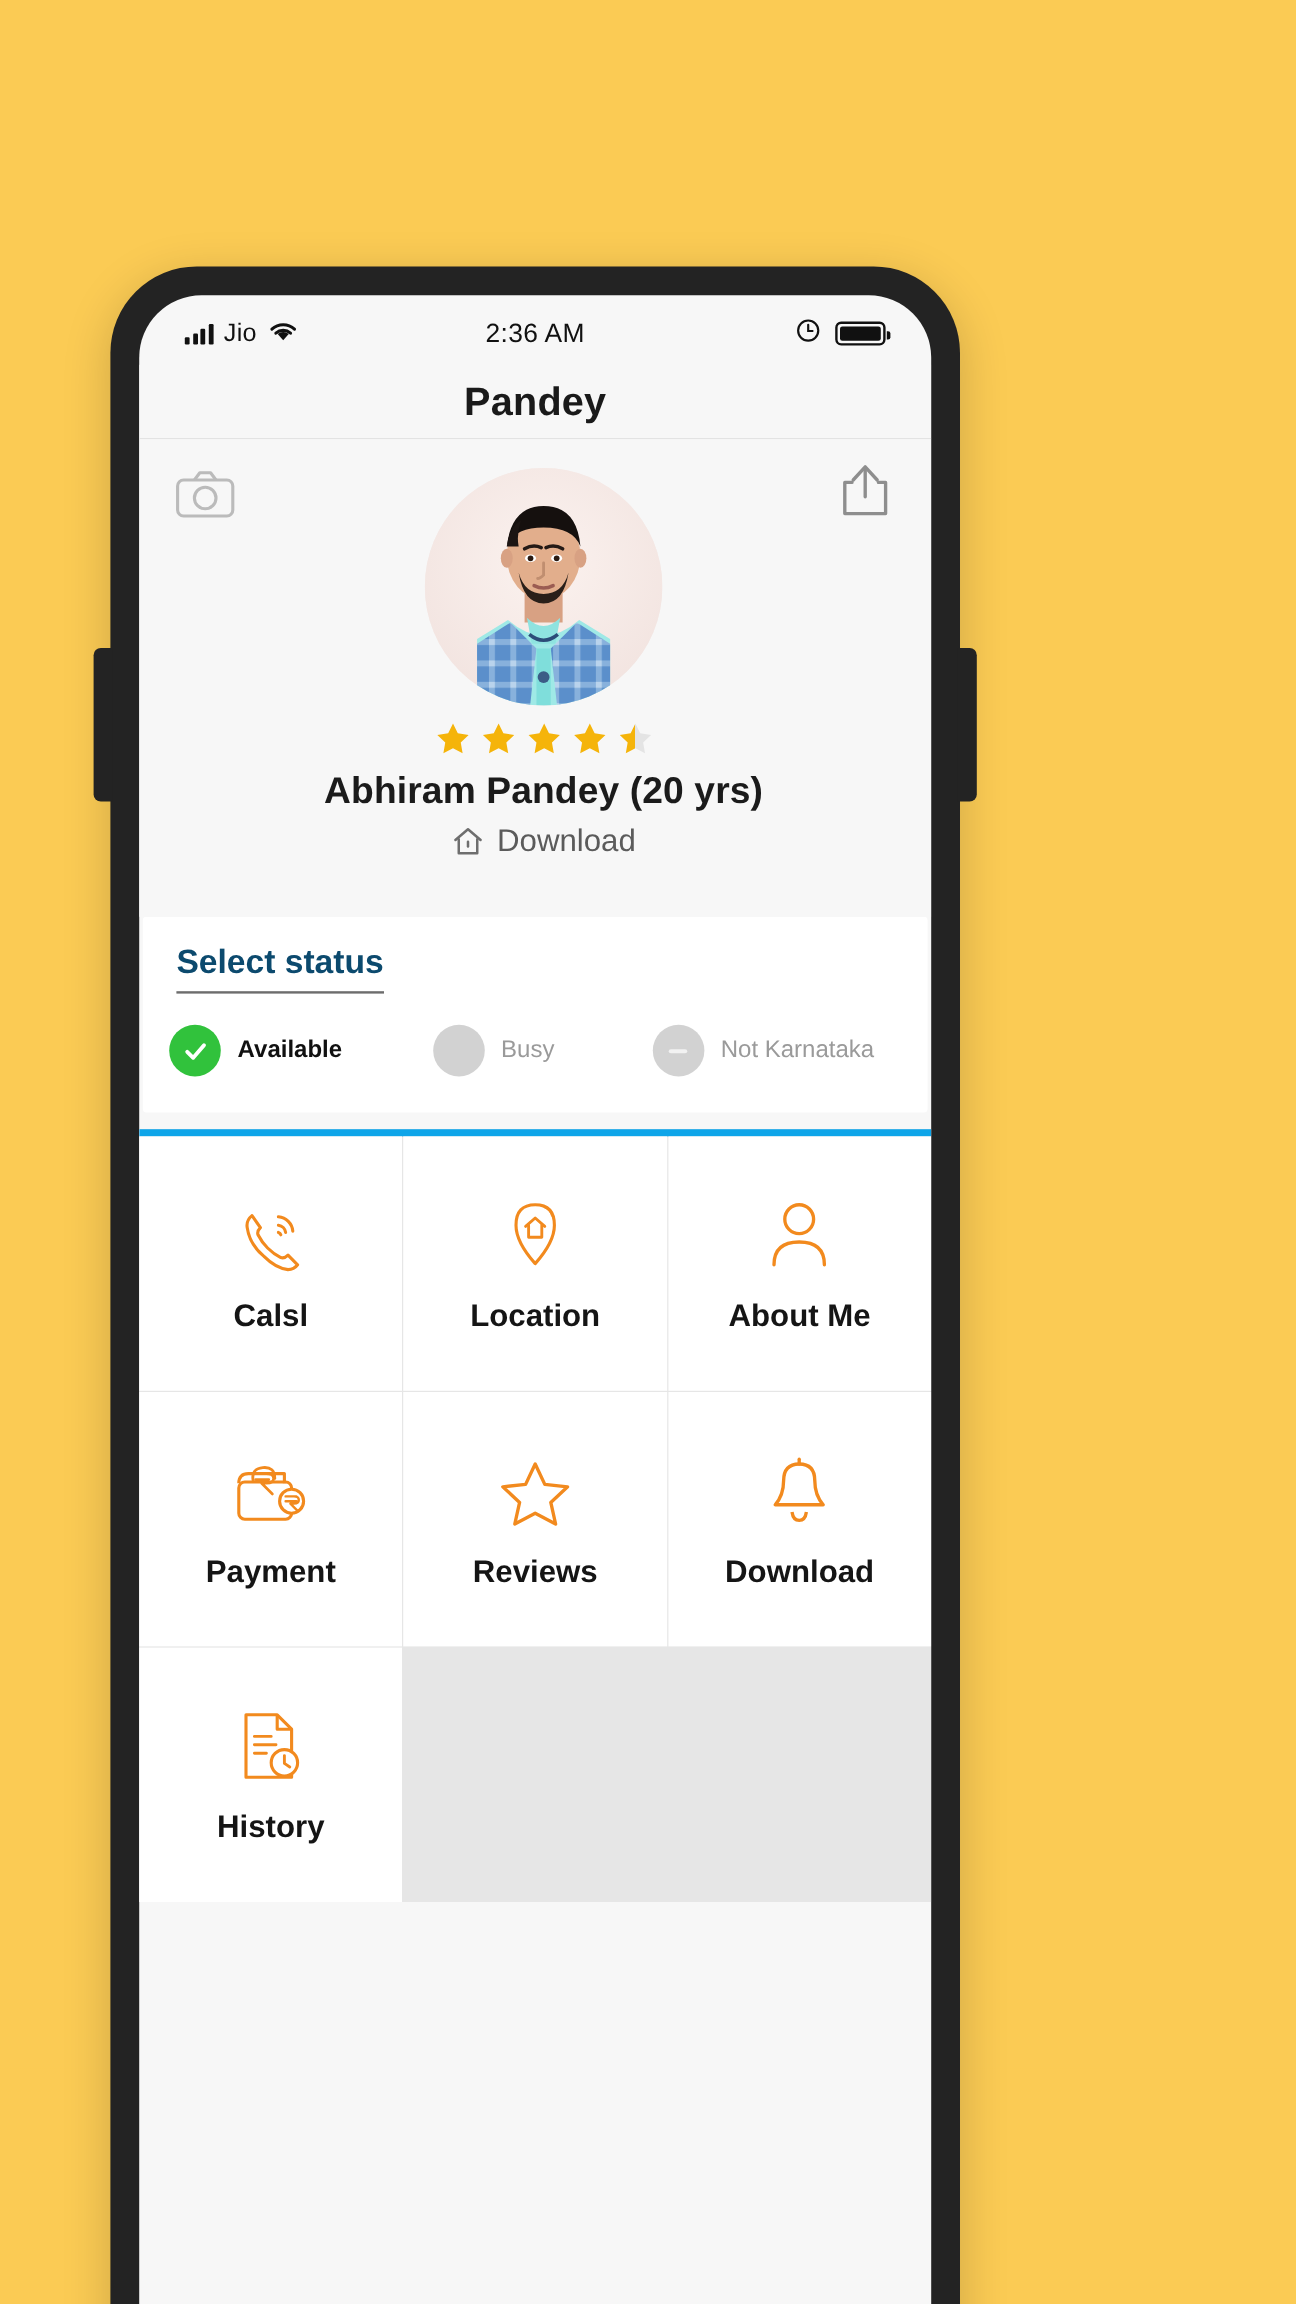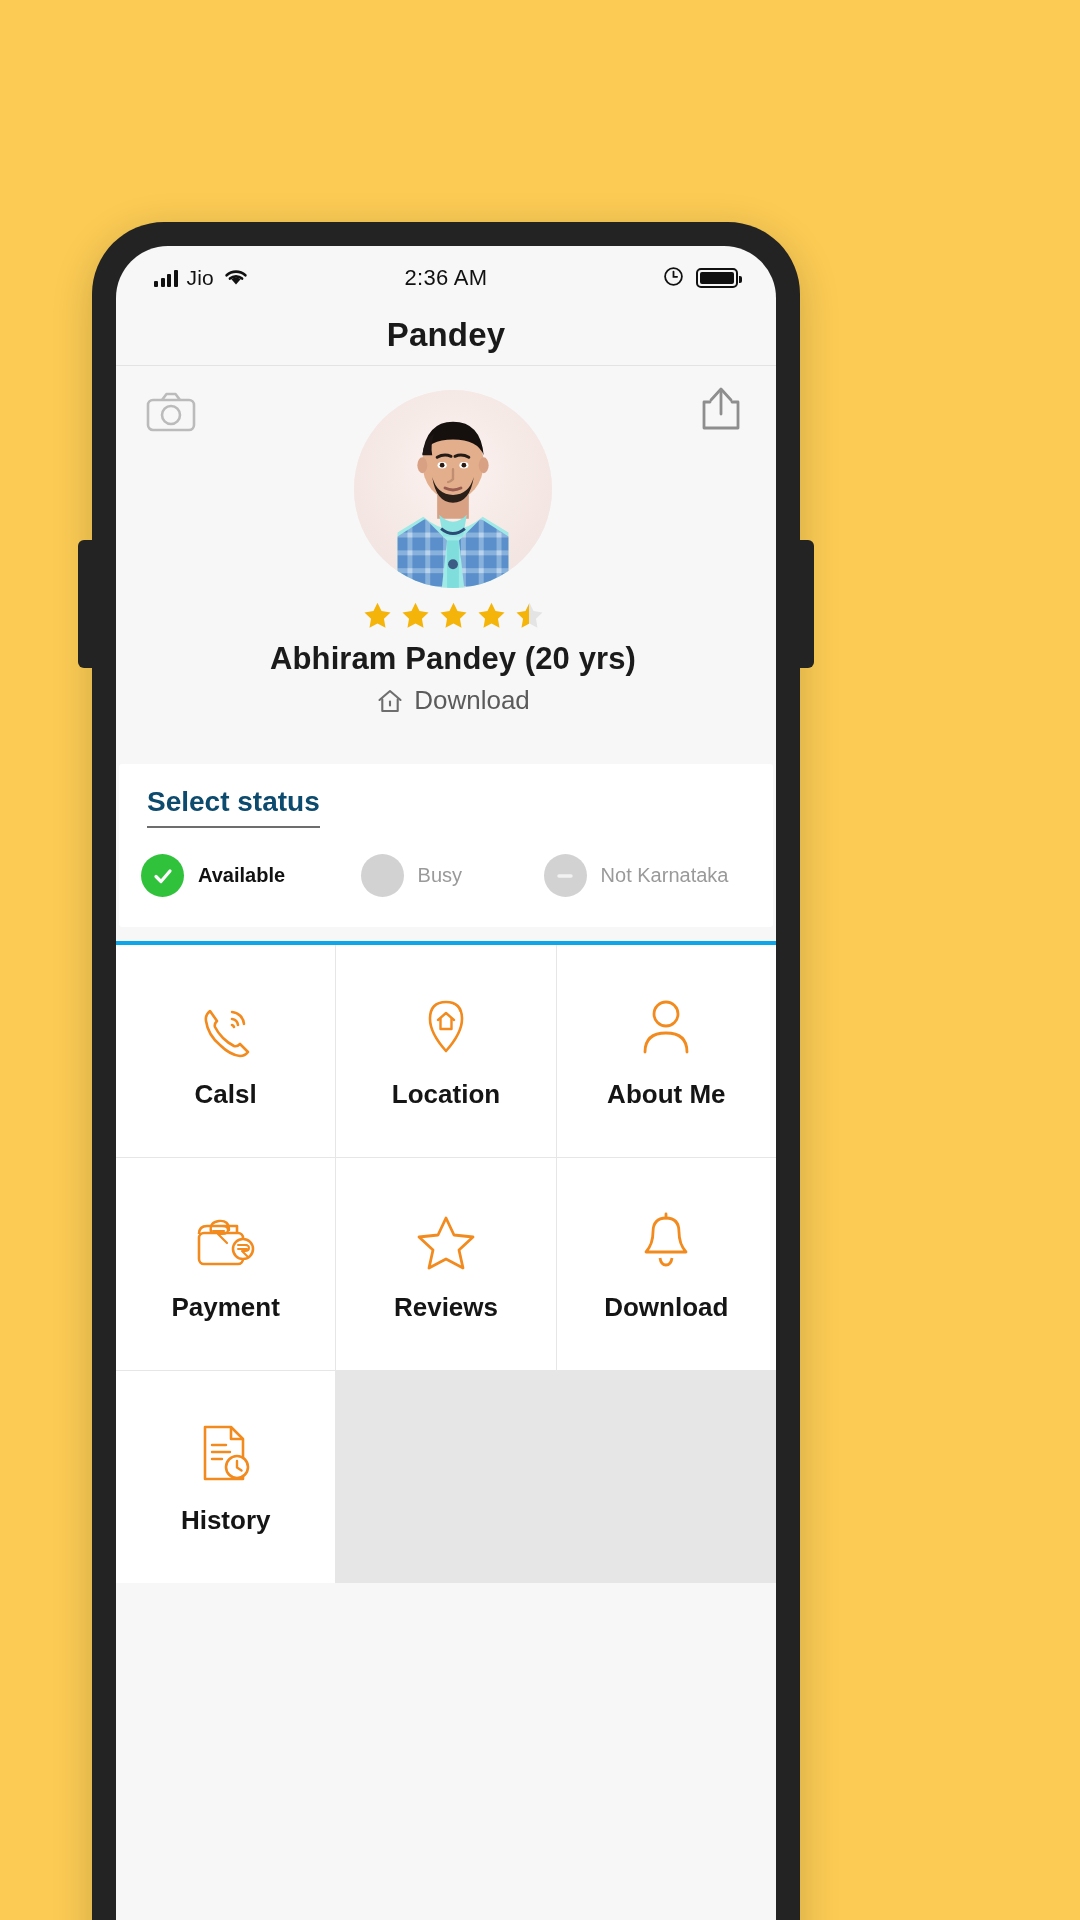--- a/index.html
+++ b/index.html
@@ -120,21 +120,21 @@
         display:flex; align-items:center; justify-content:center;}
   .dot.green{ background:#31C23C;}
   .dot.grey { background:#D2D2D2;}
   .status-label{ font-size:20px; color:#9a9a9a; font-weight:500;}
   .status-label.active{ color:#111; font-weight:700;}
 
   
   .grid{
     display:grid; grid-template-columns:repeat(3,1fr);
     background:#E6E6E6; gap:1px; margin-top:14px;
-    border-top:4px solid #0ea5e9;
+    border-top:6px solid #0ea5e9;
   }
   .cell{
     background:#fff; height:212px;
     display:flex; flex-direction:column; align-items:center; justify-content:center;
     gap:20px; cursor:pointer;
   }
   .cell .ic{ height:66px; display:flex; align-items:flex-end; justify-content:center;}
   .cell .ic svg{ display:block;}
   .cell .lbl{ font-size:26px; font-weight:700; color:#151515;}
 </style>

